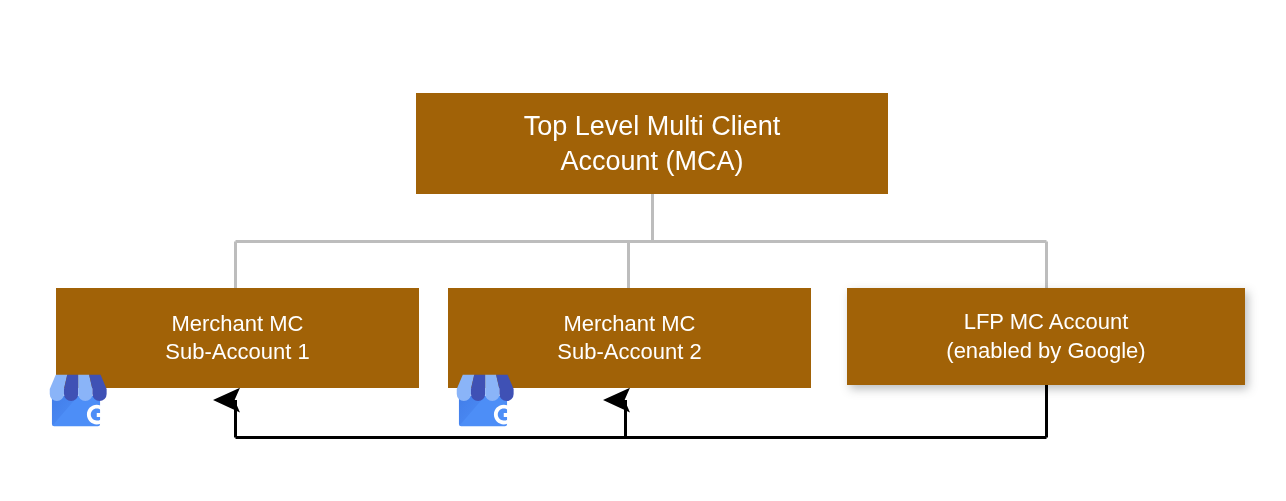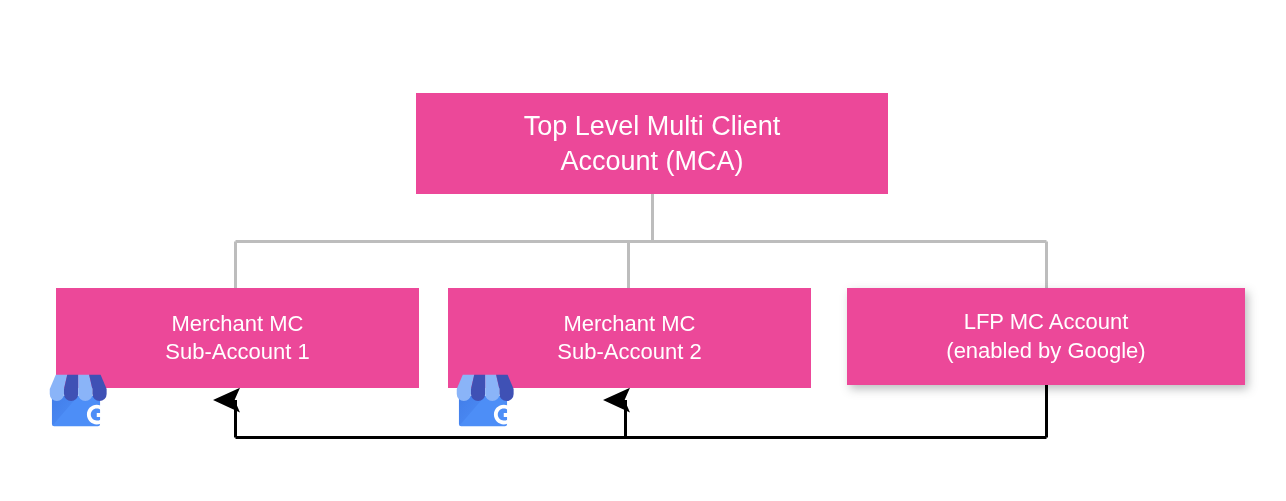--- a/index.html
+++ b/index.html
@@ -16,21 +16,21 @@
     -webkit-font-smoothing: antialiased;
   }
   #diagram-canvas {
     position: absolute;
     left: 0; top: 0;
     width: 1286px;
     height: 501px;
   }
   .node {
     position: absolute;
-    background: #ec4899;
+    background: #a16207;
     color: #ffffff;
     display: flex;
     align-items: center;
     justify-content: center;
     text-align: center;
     line-height: 1.28;
     box-sizing: border-box;
     z-index: 3;
   }
   .node .node-label {

